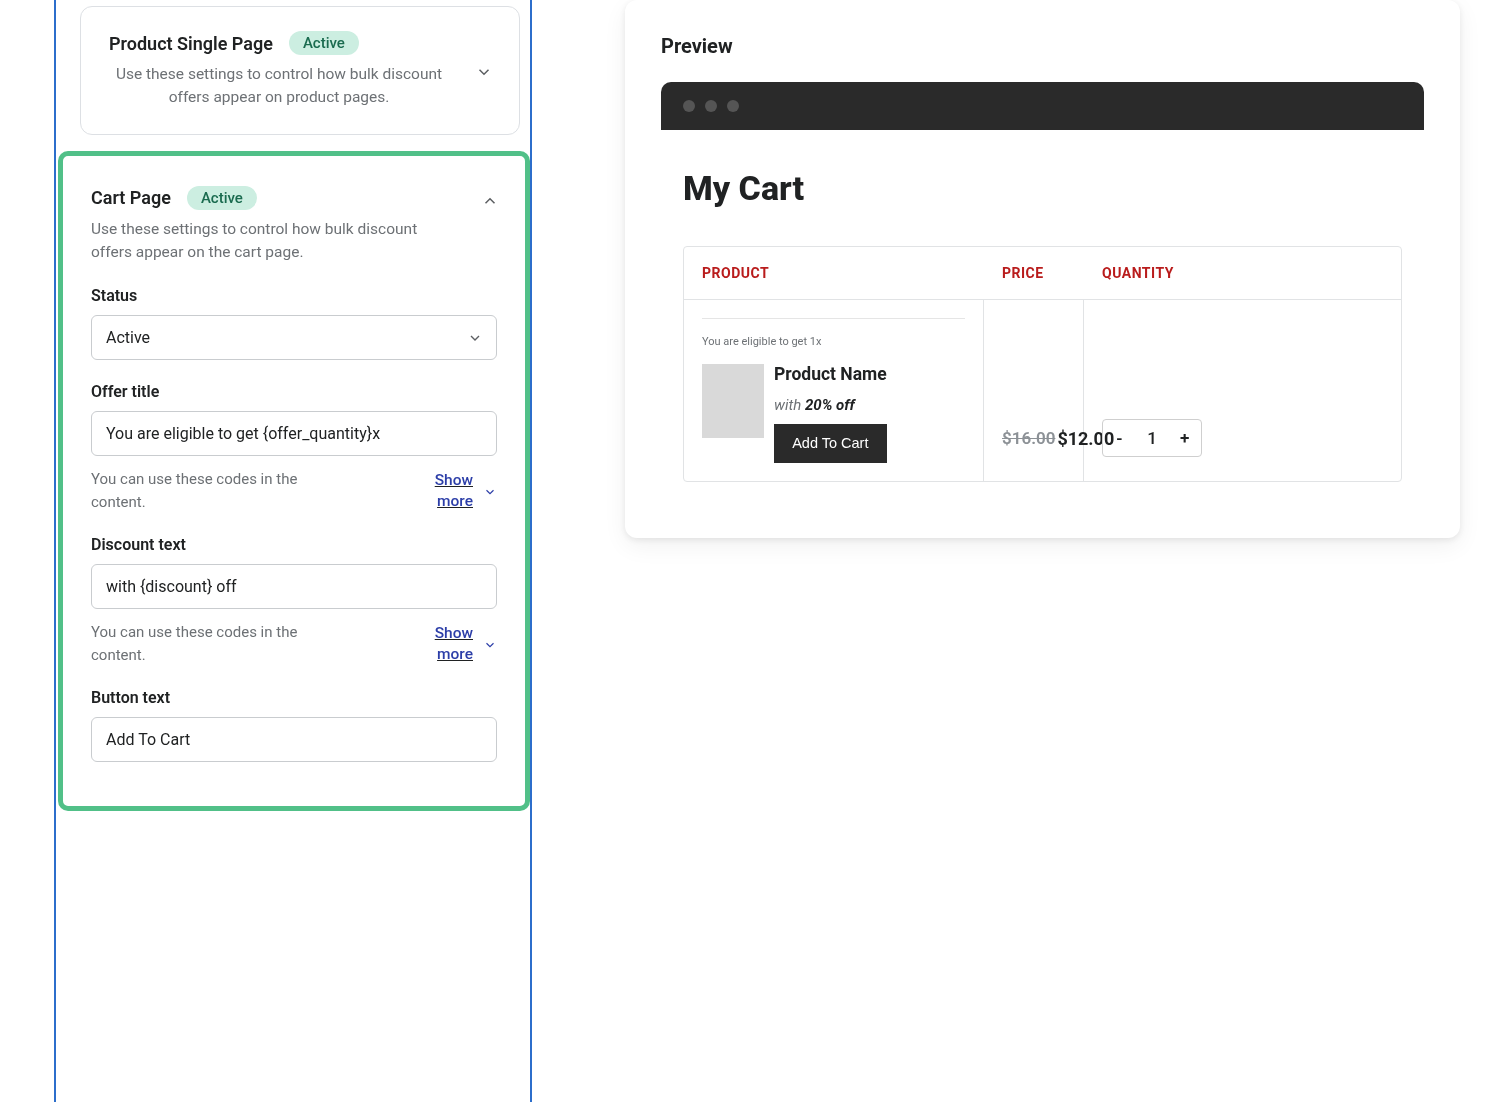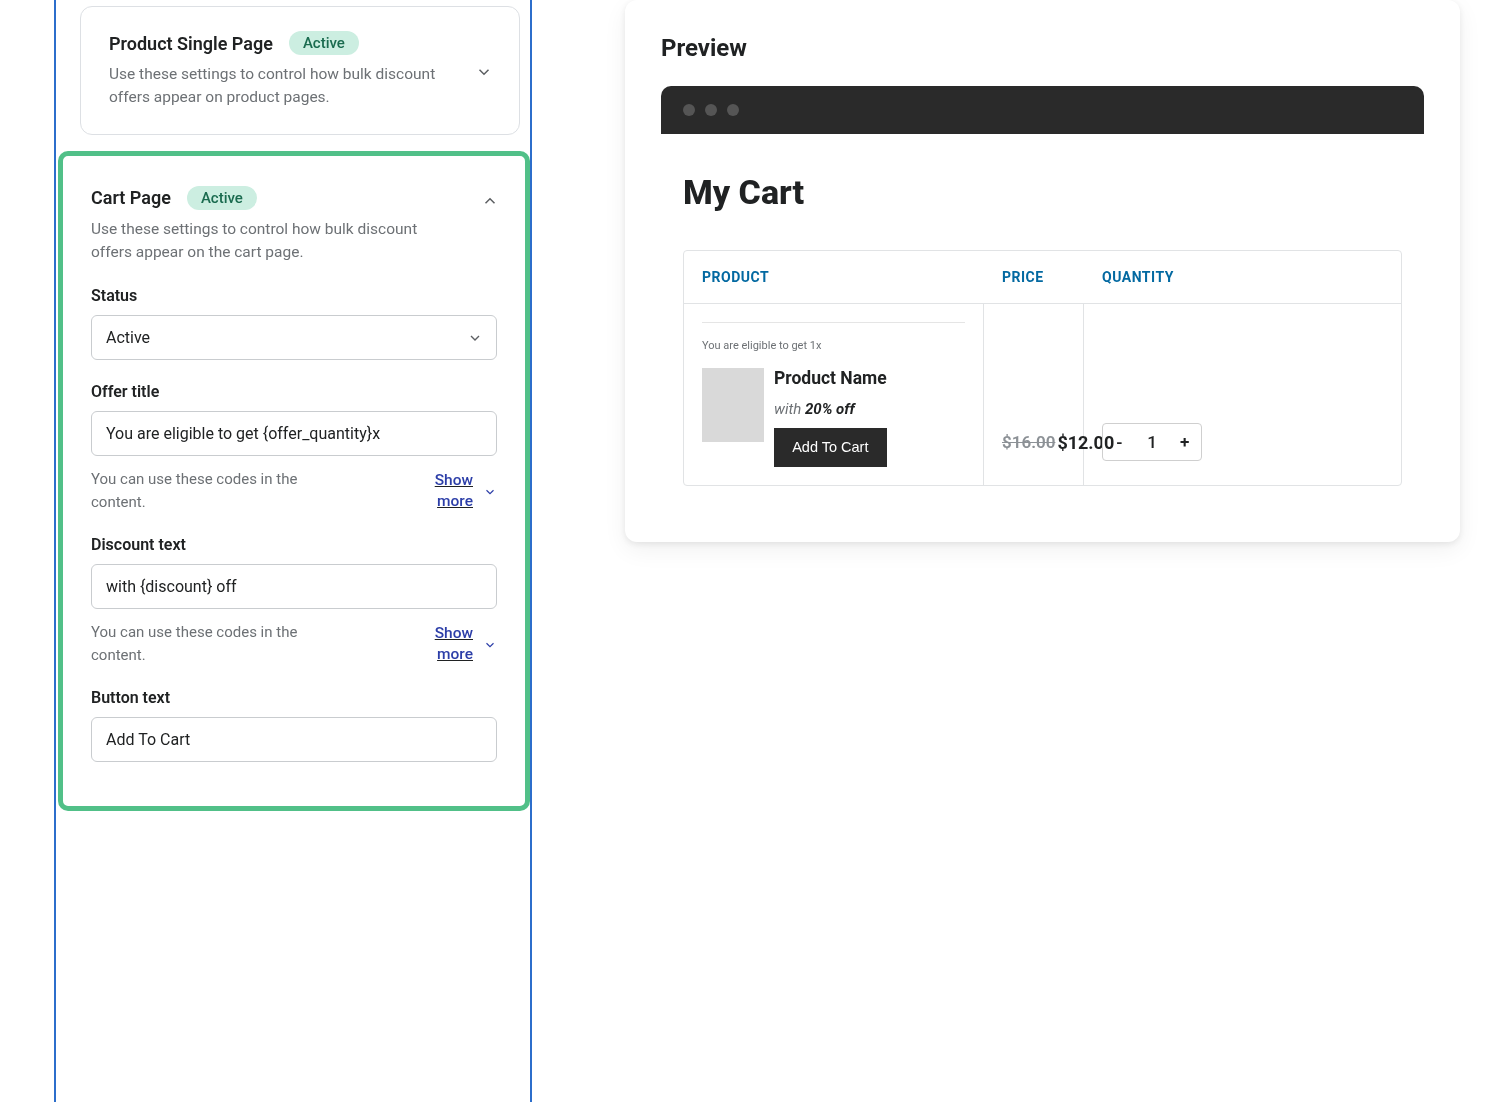--- a/index.html
+++ b/index.html
@@ -149,21 +149,21 @@
     line-height: 1.3;
   }
   
   .preview-wrap {
     background: #fff;
     border-radius: 12px;
     box-shadow: 0 2px 6px rgba(0,0,0,0.08), 0 8px 24px rgba(0,0,0,0.06);
     padding: 34px 36px 46px 36px;
   }
   .preview-title {
-    font-size: 24px;
+    font-size: 20px;
     font-weight: 700;
     color: #202223;
     margin-bottom: 24px;
   }
   .browser {
     border-radius: 10px 10px 0 0;
     overflow: hidden;
   }
   .browser-bar {
     background: #2a2a2a;
@@ -188,21 +188,21 @@
   .thead {
     display: grid;
     grid-template-columns: 300px 100px 140px;
     border-bottom: 1px solid #e1e3e5;
   }
   .th {
     padding: 18px 18px;
     font-size: 14px;
     font-weight: 700;
     letter-spacing: 0.5px;
-    color: #0369a1;
+    color: #b91c1c;
   }
   .trow {
     display: grid;
     grid-template-columns: 300px 100px 140px;
   }
   .cell { padding: 18px; border-right: 1px solid #e1e3e5; }
   .cell:last-child { border-right: none; }
   .product-cell { display: flex; flex-direction: column; gap: 14px; }
   .product-top { display: flex; gap: 14px; align-items: flex-start; }
   .img-ph { background: #d9d9d9; width: 78px; height: 96px; flex-shrink: 0; }
@@ -243,21 +243,21 @@
   .qty-btn { font-weight: 600; user-select:none; cursor:pointer; }
   .qty-val { font-weight: 500; }
 </style>
 </head>
 <body>
 
 <div class="layout">
   <div class="left-col">
     <div class="blue-edge"></div>
 
-    <div class="card" style="margin-left:30px; margin-right:60px; margin-top:6px;">
+    <div class="card" style="margin-left:30px; margin-right:60px; margin-top:6px;text-align:center;">
       <div class="card-title-row">
         <span class="card-title">Product Single Page</span>
         <span class="badge">Active</span>
       </div>
       <div class="card-desc">Use these settings to control how bulk discount offers appear on product pages.</div>
       <span class="chevron top">
         <svg viewBox="0 0 24 24">
             <polyline points="6 9 12 15 18 9"></polyline>
           </svg>
       </span>

